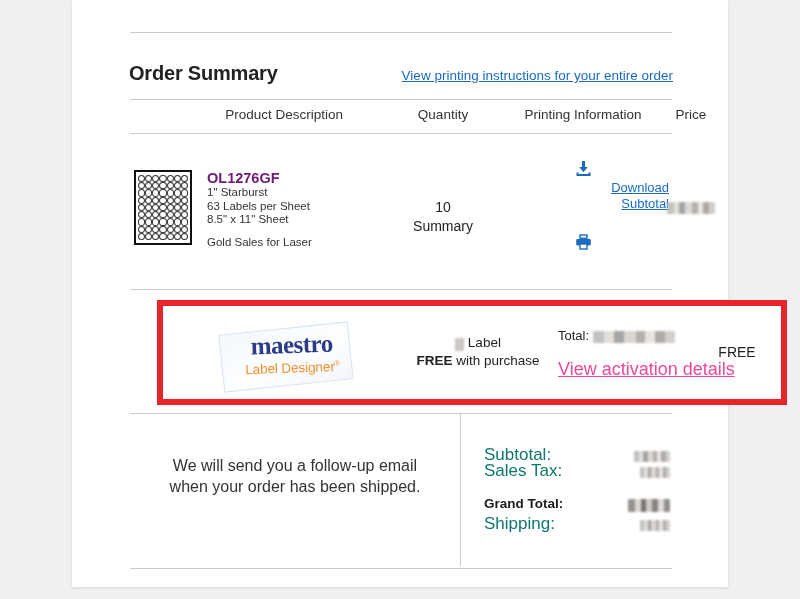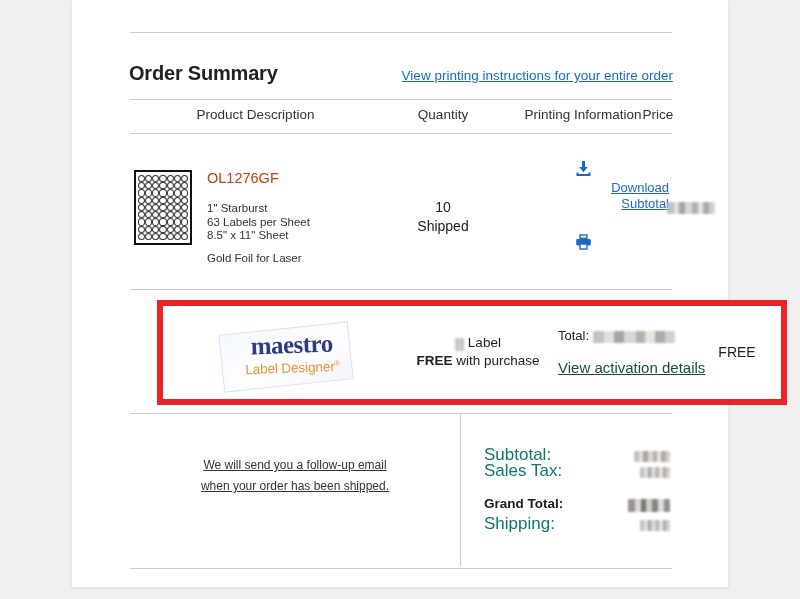--- a/index.html
+++ b/index.html
@@ -46,24 +46,24 @@
     font-size:13.5px;color:#1a6bbf;
     text-decoration:underline;
     white-space:nowrap;cursor:pointer;
   }
 
   
   .colhead{
     position:absolute;top:107px;
     font-size:13.5px;color:#333333;text-align:center;
   }
-  .colhead.prod{left:96px;width:175px;}
+  .colhead.prod{left:96px;width:175px;text-align:right;}
   .colhead.qty{left:330px;width:82px;}
   .colhead.print{left:425px;width:172px;}
-  .colhead.price{left:555px;width:62px;text-align:center;}
+  .colhead.price{left:588px;width:62px;text-align:center;}
 
   
   .prod-row{position:absolute;left:0;top:140px;width:656px;height:148px;}
   .sheet-thumb{
     position:absolute;left:62px;top:30px;width:58px;height:75px;
     background:#ffffff;border:2px solid #111111;
     box-sizing:border-box;padding:3px 2px;
     overflow:hidden;
   }
   .sheet-grid{
@@ -74,21 +74,21 @@
     gap:0px;
   }
   .dot{
     width:100%;height:100%;
     box-sizing:border-box;
     border:1.2px solid #3a3a3a;
     border-radius:50%;
     background:#ffffff;
   }
   .prod-info{position:absolute;left:135px;top:30px;width:190px;}
-  .prod-sku{font-size:14.5px;font-weight:normal;color:#c2410c;margin-bottom:16px;}
+  .prod-sku{font-size:14.5px;font-weight:bold;color:#701a75;margin-bottom:0;}
   .prod-line{font-size:11.5px;color:#333333;line-height:13.5px;}
   .prod-line.gap{margin-top:9px;}
 
   .qty-cell{
     position:absolute;left:330px;top:58px;width:82px;
     text-align:center;font-size:14px;color:#222222;line-height:19px;
   }
 
   .print-cell{
     position:absolute;left:425px;top:20px;width:172px;
@@ -165,31 +165,31 @@
     position:absolute;left:235px;top:28px;width:160px;
     text-align:center;font-size:13.5px;color:#222222;line-height:18px;
   }
   .maestro-months b{font-weight:bold;}
   .maestro-code{
     position:absolute;left:395px;top:22px;width:190px;
   }
   .code-line{font-size:13px;color:#222222;white-space:nowrap;}
   .code-link{
     display:inline-block;margin-top:16px;
-    font-size:15px;color:#14532d;text-decoration:underline;cursor:pointer;
+    font-size:18px;color:#ec4899;text-decoration:underline;cursor:pointer;
   }
   .maestro-free{
     position:absolute;left:538px;top:38px;width:72px;
     text-align:center;font-size:14px;color:#222222;
   }
 
   
   .footer-msg{
     position:absolute;left:58px;top:455px;width:330px;
-    text-align:center;font-size:12px;color:#333333;line-height:21px;text-decoration:underline;
+    text-align:center;font-size:16px;color:#333333;line-height:21px;
   }
   .totals{
     position:absolute;left:412px;top:445px;width:190px;
   }
   .tot-row{
     position:relative;height:16px;font-size:17px;color:#0f766e;
   }
   .tot-row .lbl{position:absolute;left:0;top:0;}
   .tot-row .val{position:absolute;right:4px;top:1px;}
   .tot-row.grand{
@@ -290,26 +290,26 @@
             <div class="dot"></div>
             <div class="dot"></div>
           </div>
       </div>
 
       <div class="prod-info">
         <div class="prod-sku">OL1276GF</div>
         <div class="prod-line">1" Starburst</div>
         <div class="prod-line">63 Labels per Sheet</div>
         <div class="prod-line">8.5" x 11" Sheet</div>
-        <div class="prod-line gap">Gold Foil for Laser</div>
+        <div class="prod-line gap">Gold Sales for Laser</div>
       </div>
 
       <div class="qty-cell">
         <div>10</div>
-        <div>Shipped</div>
+        <div>Summary</div>
       </div>
 
       <div class="print-cell">
         <div>
           <svg class="icon-dl" width="17" height="17" viewBox="0 0 17 17">
             <rect x="7" y="1" width="3" height="7" fill="#1a6bbf"></rect>
             <polygon points="4.2,7 12.8,7 8.5,12.2" fill="#1a6bbf"></polygon>
             <path d="M2.5,12.5 L2.5,15 L14.5,15 L14.5,12.5" stroke="#1a6bbf" stroke-width="2" fill="none"></path>
           </svg>
           <a class="print-link">Download</a>

